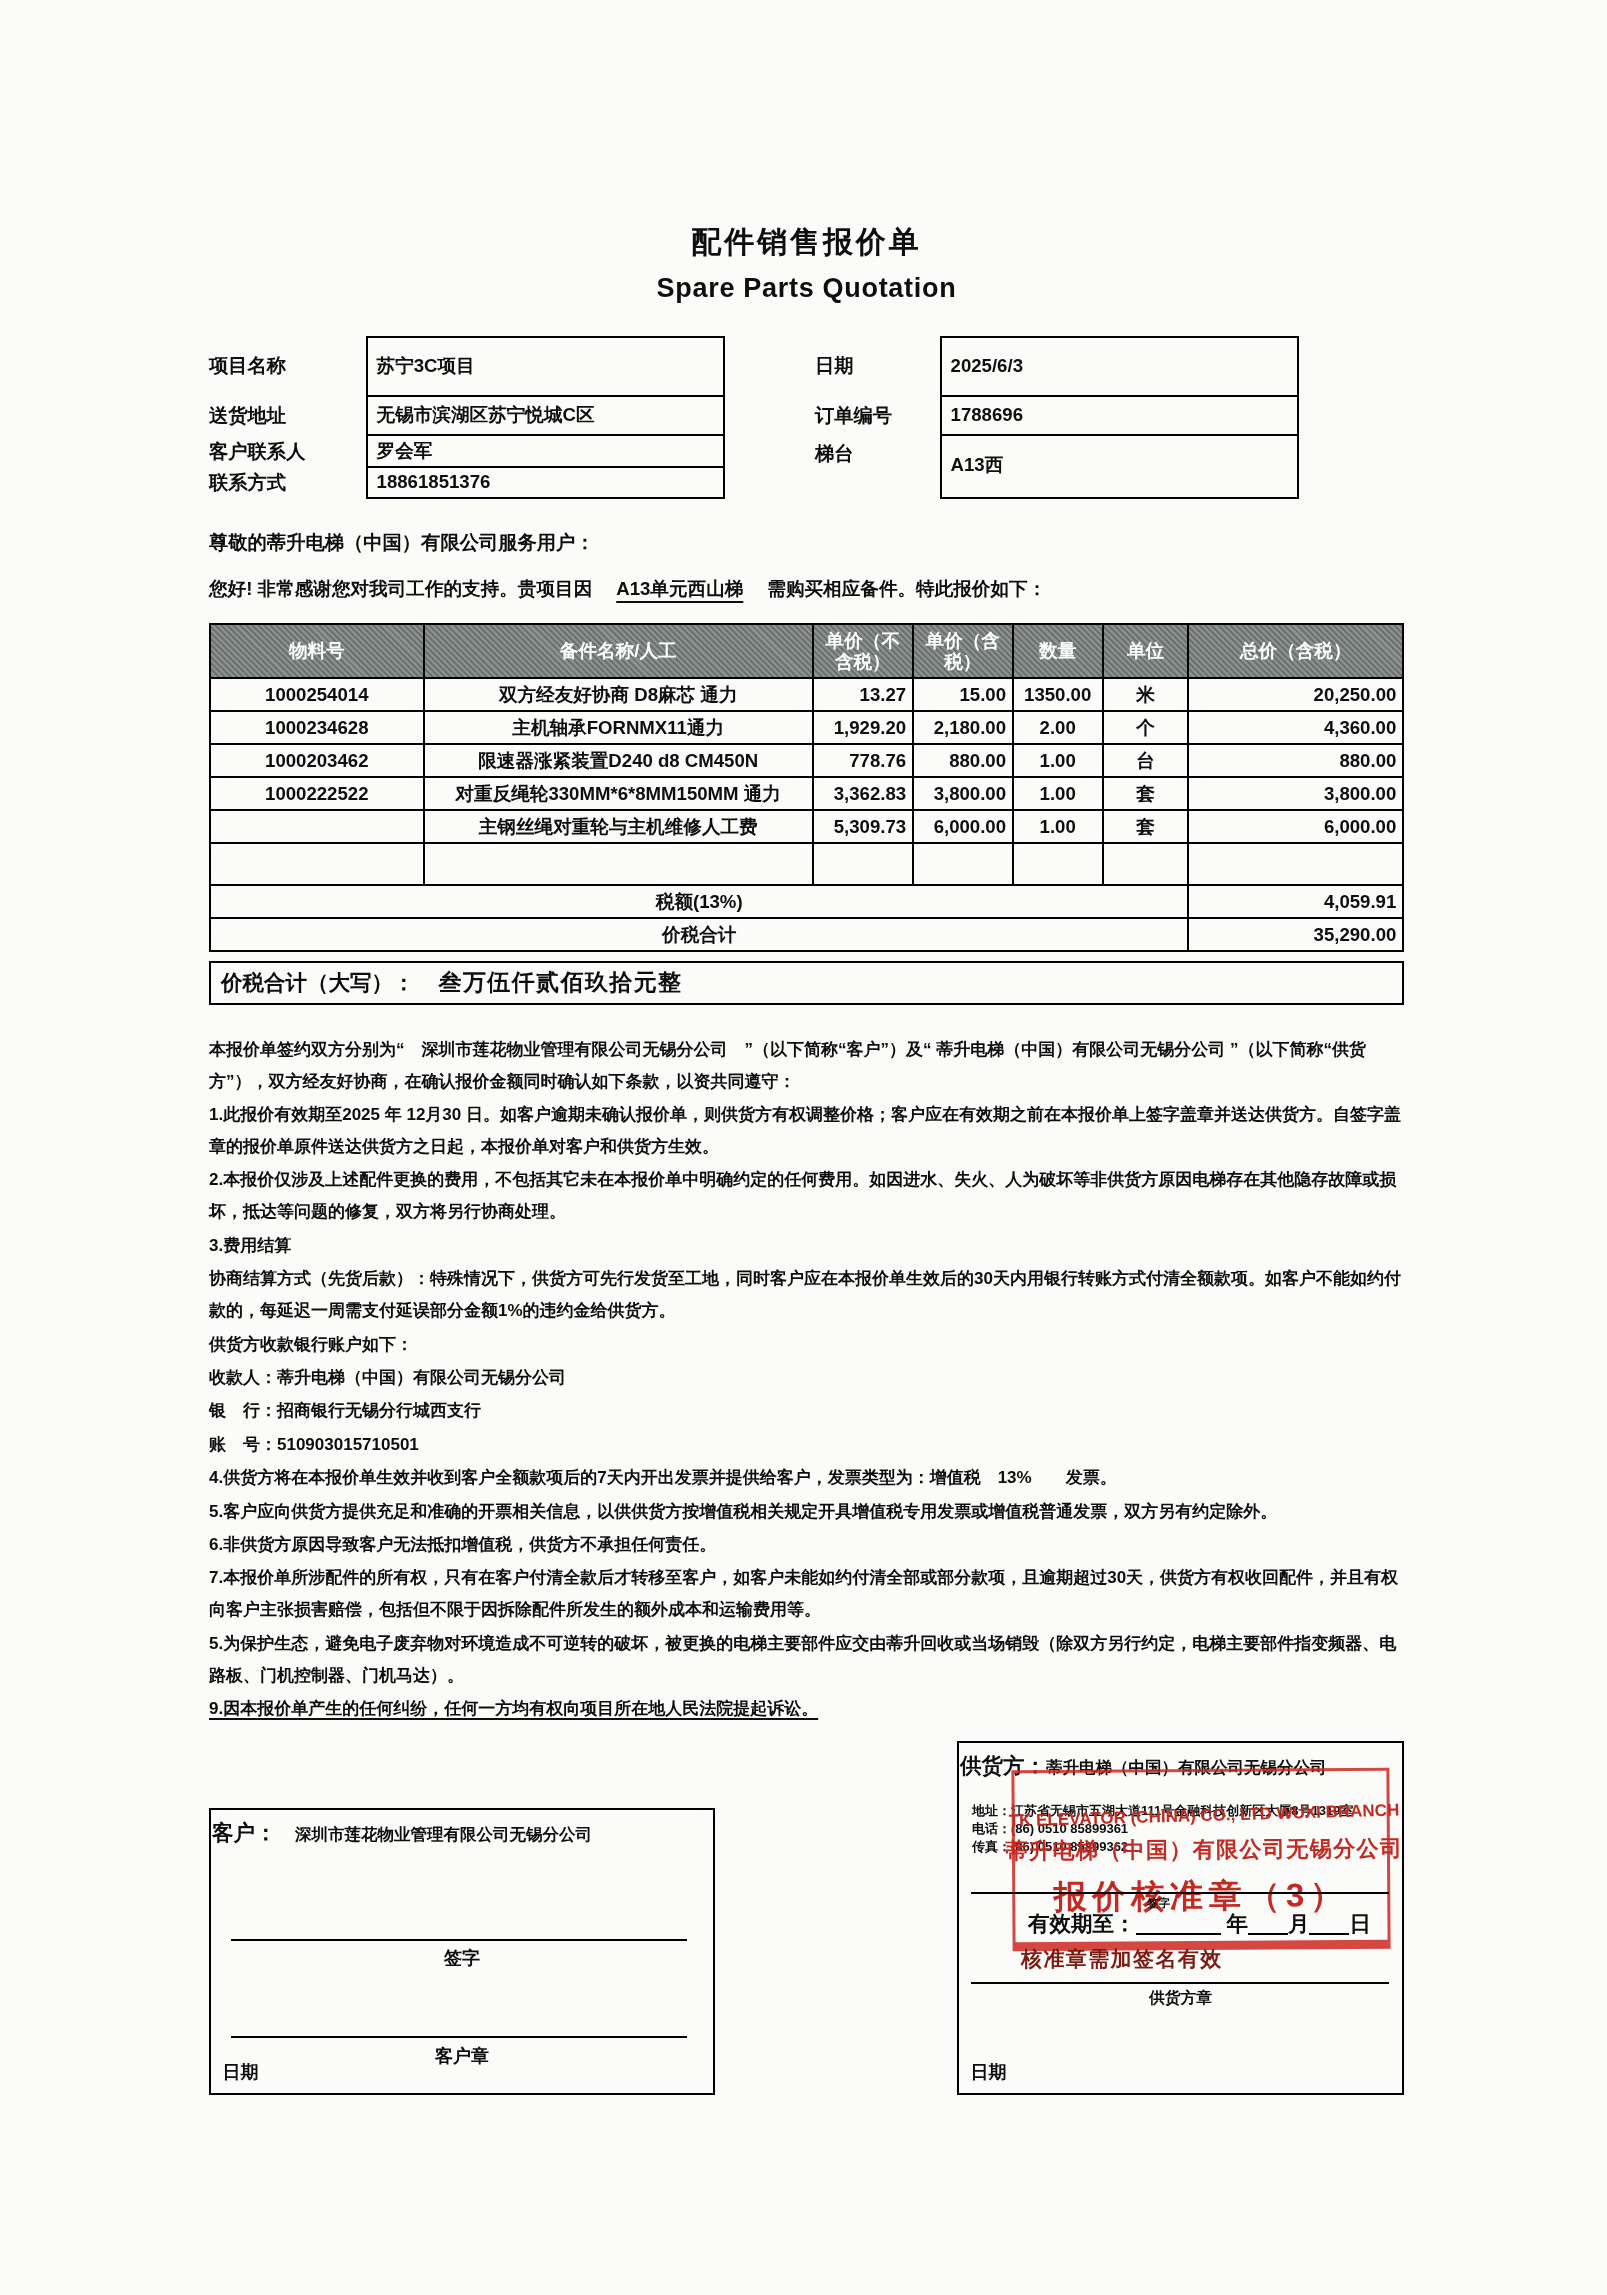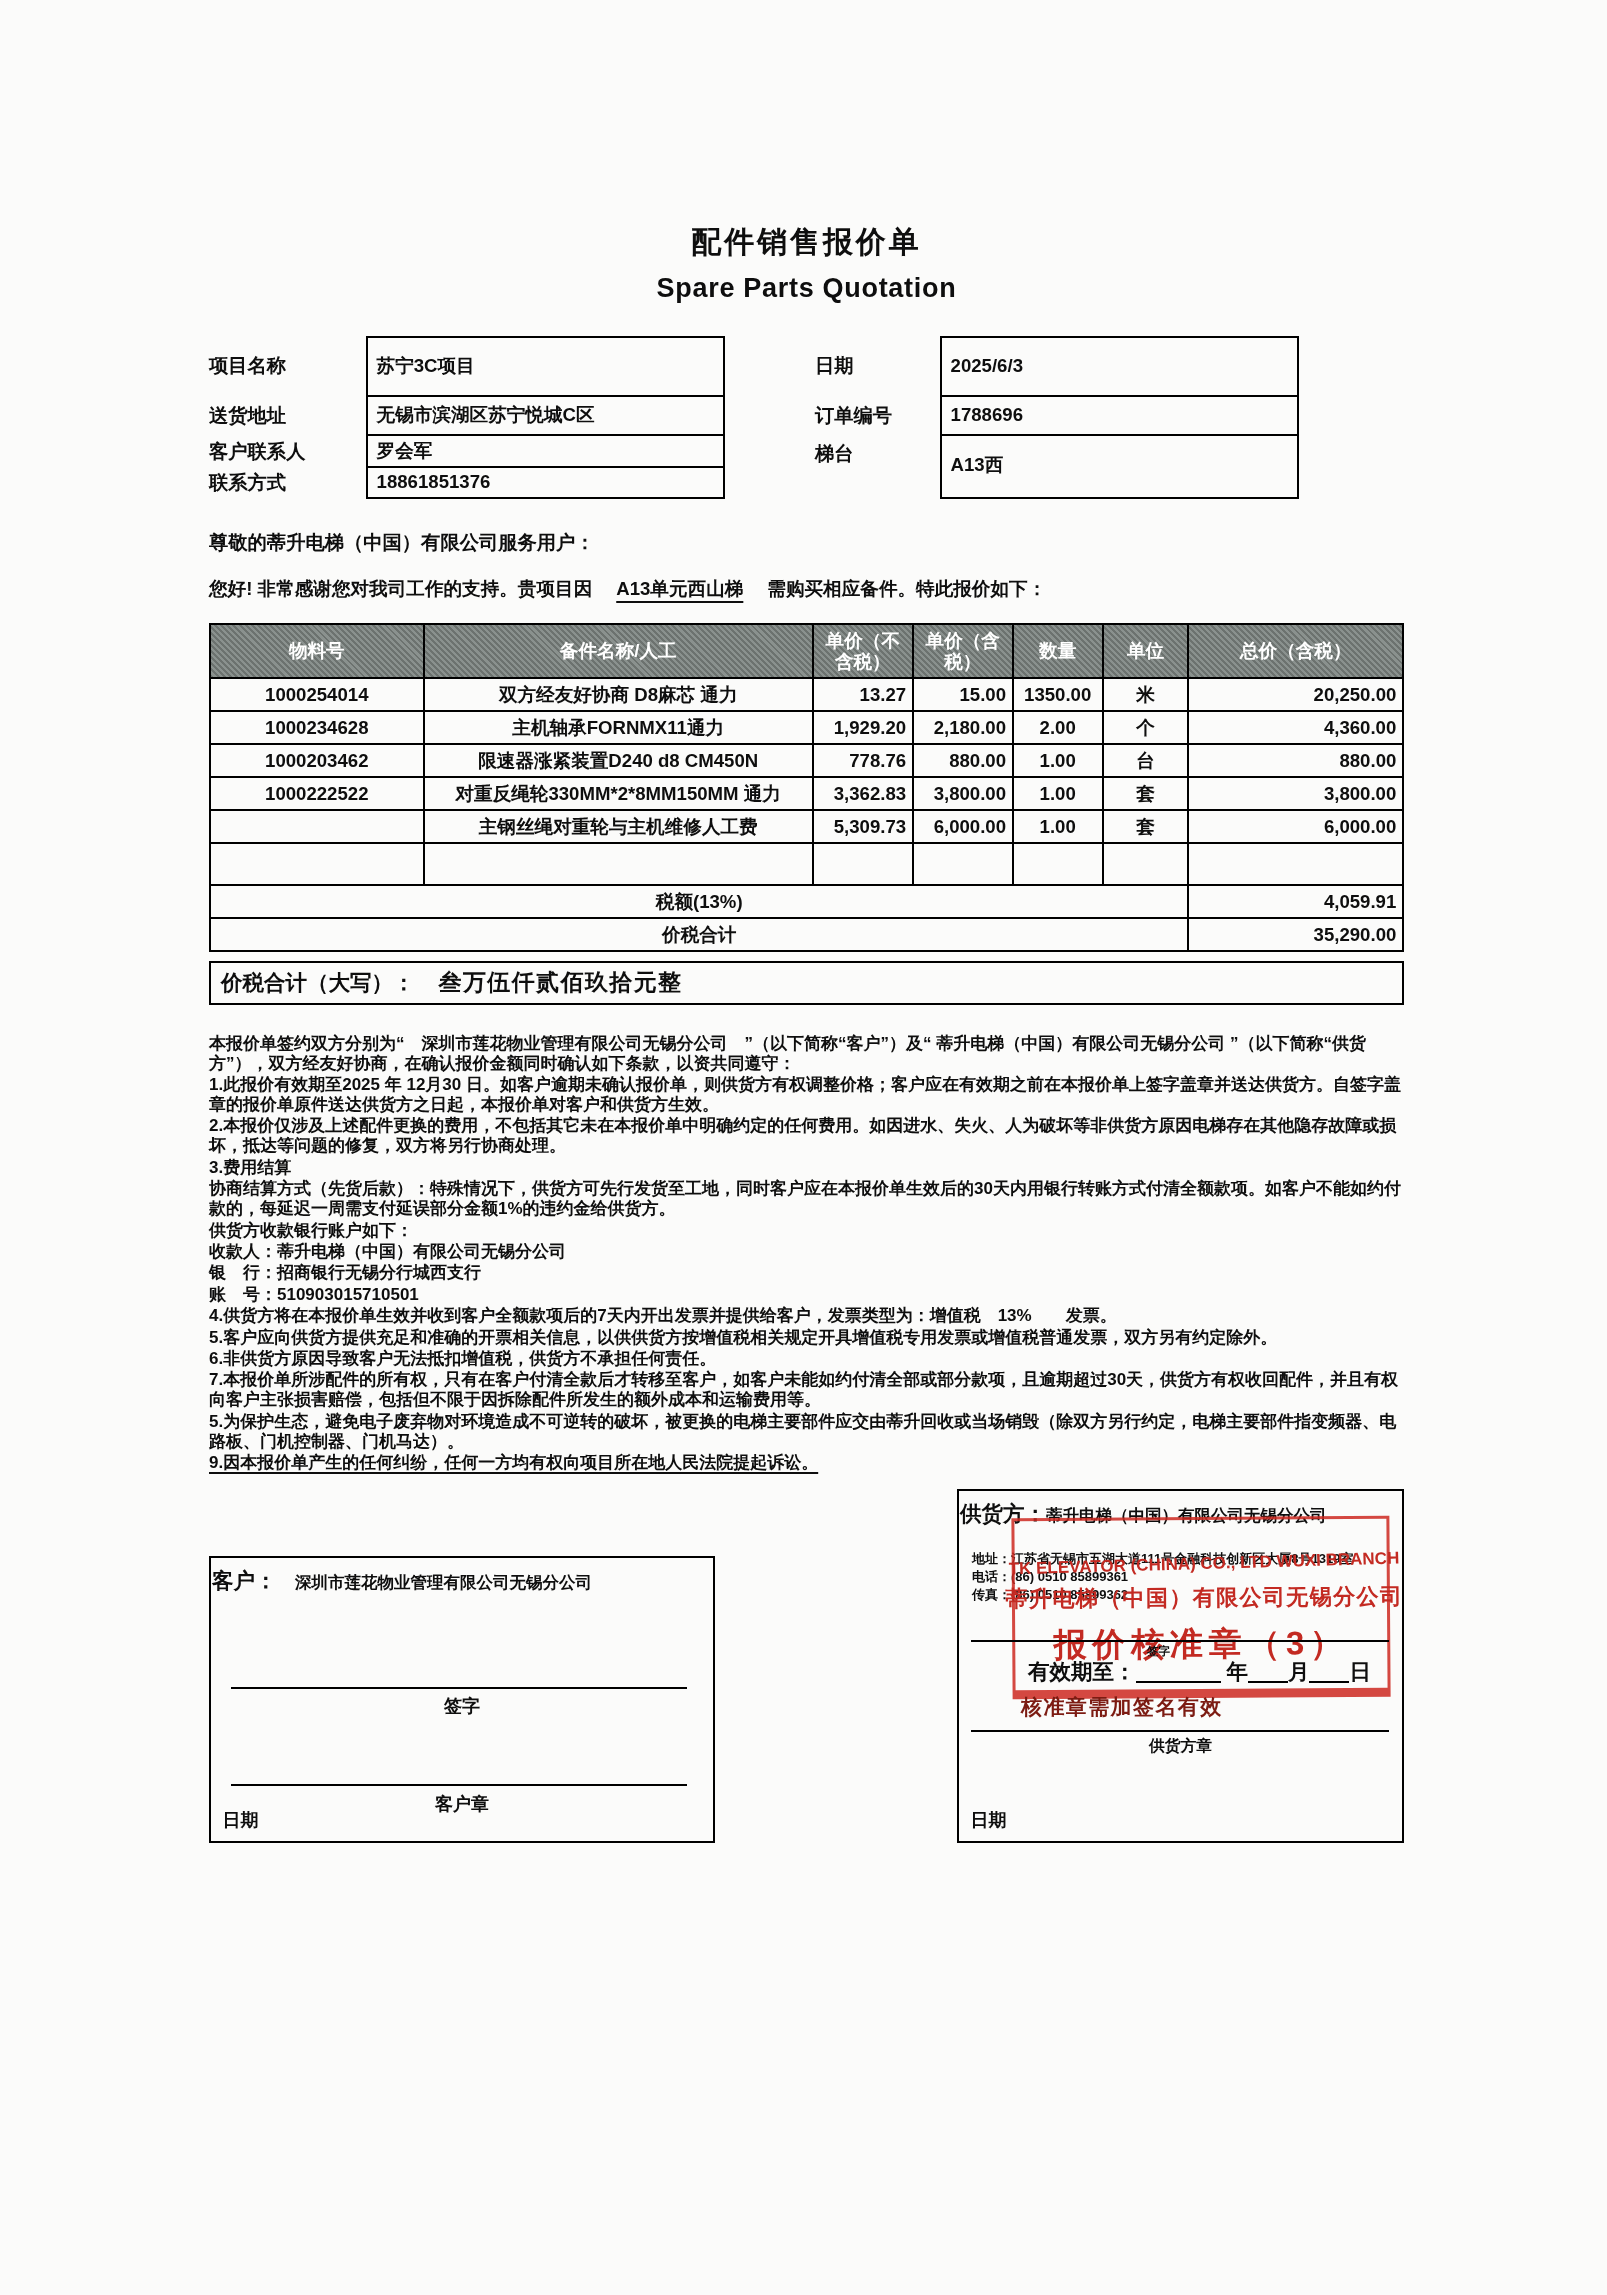--- a/index.html
+++ b/index.html
@@ -52,21 +52,21 @@
   td.merge-label{text-align:center;font-size:20px;height:34px;}
   td.sum-val{text-align:right;font-size:20px;}
 
   .words-row{
     border:2.9px solid #000;margin-top:8.6px;height:40px;
     display:flex;align-items:center;font-size:21.5px;padding-left:10px;
   }
   .words-row .wv{margin-left:24px;font-size:23px;letter-spacing:1.4px;}
 
   
-  .terms{margin-top:29px;font-size:17px;line-height:20px;}
+  .terms{margin-top:29px;font-size:17px;line-height:32px;}
   .terms p{margin:0 0 1.4px 0;}
   .terms p.u{text-decoration:underline;text-decoration-thickness:2.1px;text-underline-offset:4.3px;}
 
   
   .sig-row{display:flex;justify-content:space-between;align-items:flex-end;margin-top:15.8px;}
   .box{border:2.9px solid #000;position:relative;box-sizing:border-box;background:transparent;}
   .box-customer{width:506px;height:287px;}
   .box-supplier{width:447px;height:354px;}
   .box .head{position:absolute;top:8.6px;left:1px;font-size:21.5px;white-space:nowrap;}
   .box .head .co{font-size:16.5px;margin-left:18.6px;}
@@ -174,21 +174,21 @@
         <td class="c-code">1000203462</td>
         <td class="c-name">限速器涨紧装置D240 d8 CM450N</td>
         <td class="c-num">778.76</td>
         <td class="c-num">880.00</td>
         <td class="c-mid">1.00</td>
         <td class="c-mid">台</td>
         <td class="c-num">880.00</td>
       </tr>
       <tr>
         <td class="c-code">1000222522</td>
-        <td class="c-name">对重反绳轮330MM*2*8MM150MM 通力</td>
+        <td class="c-name">对重反绳轮330MM*6*8MM150MM 通力</td>
         <td class="c-num">3,362.83</td>
         <td class="c-num">3,800.00</td>
         <td class="c-mid">1.00</td>
         <td class="c-mid">套</td>
         <td class="c-num">3,800.00</td>
       </tr>
       <tr>
         <td class="c-code"></td>
         <td class="c-name">主钢丝绳对重轮与主机维修人工费</td>
         <td class="c-num">5,309.73</td>

